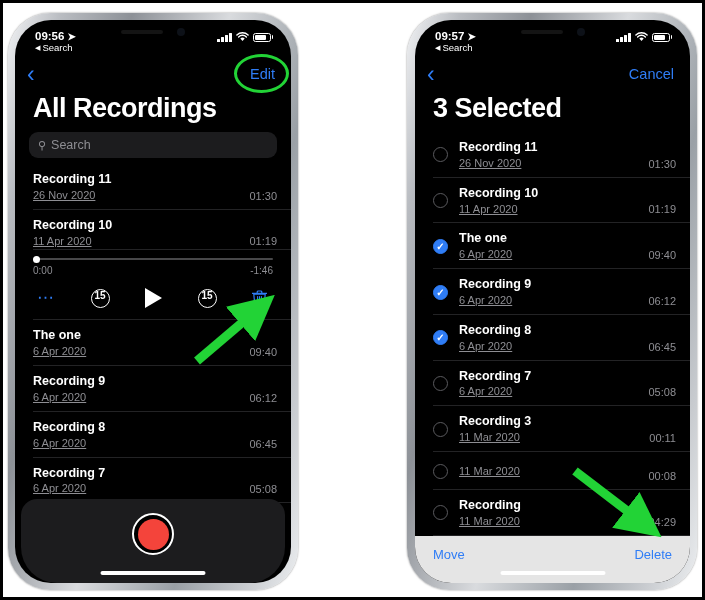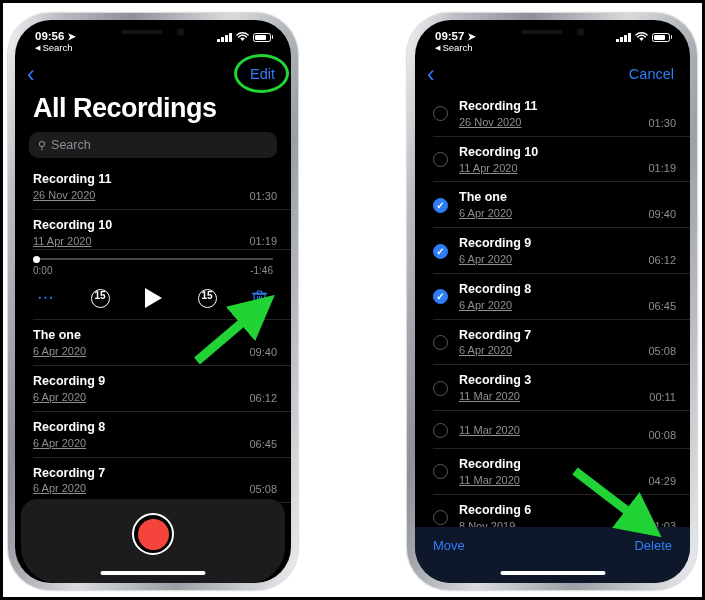--- a/index.html
+++ b/index.html
@@ -173,22 +173,22 @@
   }
   .recbtn {
     width:42px;height:42px;border-radius:50%;
     border:2.5px solid #ffffff;background:#000;
     display:flex;align-items:center;justify-content:center;
   }
   .recbtn i { width:31px;height:31px;border-radius:50%;background:#f4443b;display:block; }
 
   
   .toolbar {
-    position:absolute; left:0; right:0; bottom:0; height:56px;
-    background:#0f172a;
+    position:absolute; left:0; right:0; bottom:0; height:47px;
+    background:#e5e5e5;
     display:flex; align-items:flex-start; justify-content:space-between;
     padding: 11px 18px 0;
   }
   .toolbar .tb { color:#2f7df6; font-size:13px; }
 
   .homebar {
     position:absolute; left:50%; transform:translateX(-50%);
     bottom:8px; width:105px; height:4px; border-radius:3px; background:#ffffff;
     z-index:30;
   }
@@ -381,20 +381,21 @@
       <div class="backapp">
         <span class="tri">◀</span>
         <span>Search</span>
       </div>
 
       <div class="navbar">
         <span class="chev-back">‹</span>
         <span class="nav-action">Cancel</span>
       </div>
 
+      <div class="bigtitle">3 Selected</div>
 
       <div class="list">
         <div class="row">
           <div class="chk"></div>
           <div class="row-main">
             <div class="row-title">Recording 11</div>
             <div class="row-date">26 Nov 2020</div>
           </div>
           <div class="row-dur">01:30</div>
         </div>

